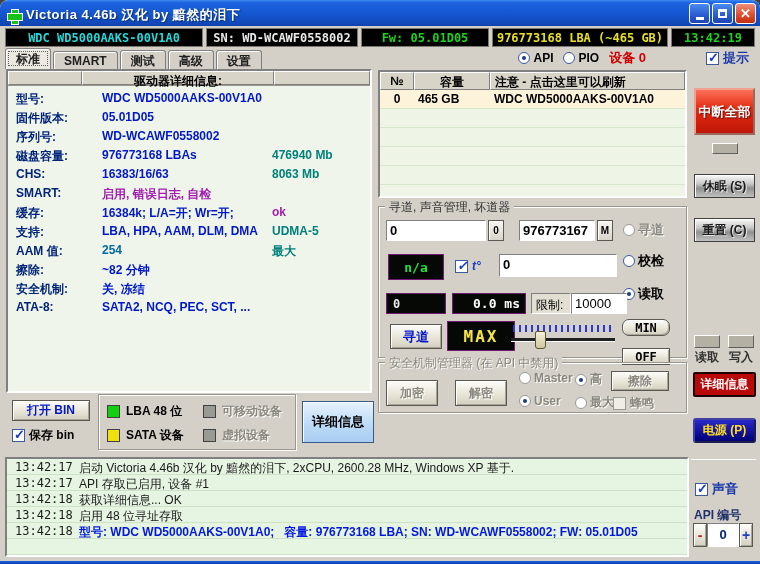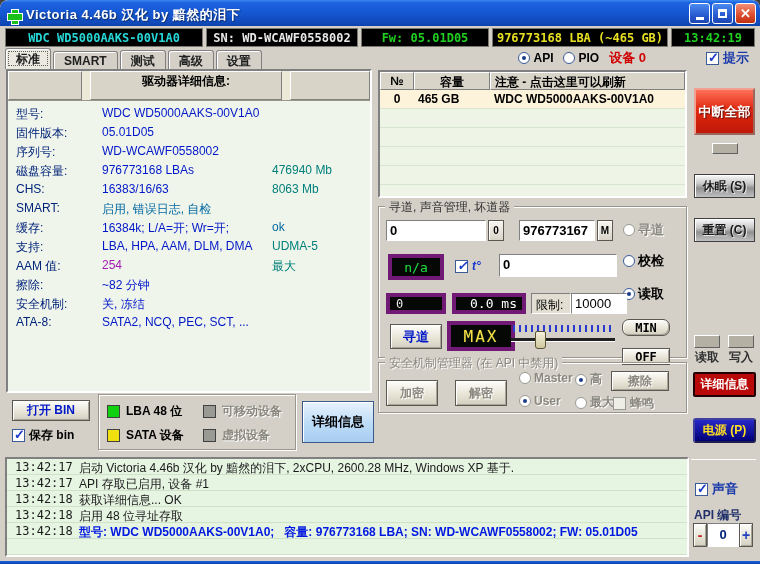--- a/index.html
+++ b/index.html
@@ -55,30 +55,30 @@
     position:relative; margin-right:4px; flex:0 0 auto; }
   .chk.checked::after { content:"✓"; position:absolute; left:1px; top:-3px; color:#1a3acA; font-weight:bold; font-size:13px; }
   .chk.dis { border-color:#9a9a94; background:#eeede6; }
   .mode-lbl { font-size:12px; font-weight:bold; margin-right:10px; }
   .dev-lbl { color:#d00000; font-size:13px; font-weight:bold; margin-right:60px; }
   .hint-lbl { color:#1a3aaa; font-size:13px; font-weight:bold; margin-right:8px; }
 
   
   .details { position:absolute; left:6px; top:69px; width:366px; height:324px;
     border:2px solid; border-color:#808080 #fff #fff #808080; background:#f0f5ec; }
-  .det-head { display:flex; height:30px; background:#ece9d8; border-bottom:1px solid #9a968a;gap:8px; }
+  .det-head { display:flex; height:15px; background:#ece9d8; border-bottom:1px solid #9a968a; }
   .det-head div { border:1px solid; border-color:#fff #808080 #808080 #fff; background:#d8d4c8;
     font-size:12px; font-weight:bold; text-align:center; padding-top:1px; }
   .dh1 { flex:0 0 74px; } .dh2 { flex:0 0 192px; } .dh3 { flex:1; }
   .det-body { padding:5px 0 0 8px; }
-  .det-row { height:19px; display:flex; font-size:12px; font-weight:normal; }
+  .det-row { height:19px; display:flex; font-size:12px; font-weight:bold; }
   .det-label { flex:0 0 86px; color:#00247a; }
   .det-value { flex:1; }
   .det-extra { flex:0 0 98px; }
-  .c-blue { color:#0018c8; } .c-teal { color:#00807a; } .c-green { color:#0369a1; } .c-mag { color:#a21caf; }
+  .c-blue { color:#0018c8; } .c-teal { color:#00807a; } .c-green { color:#a21caf; } .c-mag { color:#0369a1; }
 
   
   .binbar { position:absolute; left:6px; top:394px; width:366px; height:58px; }
   .btn3d { background:linear-gradient(#fdfdfa,#e6e2d4 60%,#d2cec0); border:1px solid #5a5850;
     box-shadow:inset 1px 1px 0 #fff, inset -1px -1px 0 #a8a498; font-size:12px; font-weight:bold;
     display:flex; align-items:center; justify-content:center; }
   .openbin { position:absolute; left:6px; top:6px; width:78px; height:21px; color:#0018c8; }
   .savebin { position:absolute; left:6px; top:33px; display:flex; align-items:center; font-size:12px; font-weight:bold; }
   .legendbox { position:absolute; left:92px; top:0; width:198px; height:56px;
     border:1px solid #9a968a; box-shadow:1px 1px 0 #fff, inset 1px 1px 0 #fff; }
@@ -106,22 +106,22 @@
   .group { position:absolute; border:1px solid #9a968a; box-shadow:1px 1px 0 #fff, inset 1px 1px 0 #fff; }
   .group-title { position:absolute; top:-8px; left:6px; background:#d4d0c8; padding:0 4px; font-size:12px; color:#303030; }
   .seek { left:378px; top:206px; width:309px; height:152px; }
   .sec { left:378px; top:362px; width:309px; height:51px; }
   .sec .group-title { color:#8a887e; text-shadow:1px 1px 0 #fff; }
 
   .tin { border:1px solid; border-color:#808080 #fff #fff #808080; background:#fff;
     font-size:13px; font-weight:bold; font-family:"Liberation Sans",sans-serif; padding:2px 3px 0; }
   .tinybtn { background:linear-gradient(#f8f6f0,#d8d4c8); border:1px solid #5a5850;
     box-shadow:inset 1px 1px 0 #fff; font-size:10px; font-weight:bold; display:flex; align-items:center; justify-content:center; }
-  .lcd { background:#050805; border:4px solid #701a75; font-family:"DejaVu Sans Mono", monospace;
-    font-weight:normal; display:flex; align-items:center;text-align:right; }
+  .lcd { background:#050805; border:1px solid #701a75; font-family:"DejaVu Sans Mono", monospace;
+    font-weight:bold; display:flex; align-items:center;text-align:right; }
 
   .seek-radio { position:absolute; left:244px; display:flex; align-items:center; font-size:13px; font-weight:bold; }
   .seek-input1 { position:absolute; left:7px; top:13px; width:100px; height:21px; }
   .seek-b0 { position:absolute; left:109px; top:13px; width:16px; height:21px; }
   .seek-input2 { position:absolute; left:140px; top:13px; width:76px; height:21px; }
   .seek-bM { position:absolute; left:218px; top:13px; width:16px; height:21px; }
   .lcd-na { position:absolute; left:9px; top:47px; width:56px; height:26px; color:#20e040; font-size:13px; justify-content:center; }
   .temp-chk { position:absolute; left:76px; top:52px; display:flex; align-items:center;
     color:#1a3aca; font-size:12px; font-weight:bold; font-style:italic; }
   .temp-input { position:absolute; left:120px; top:47px; width:118px; height:23px; }

